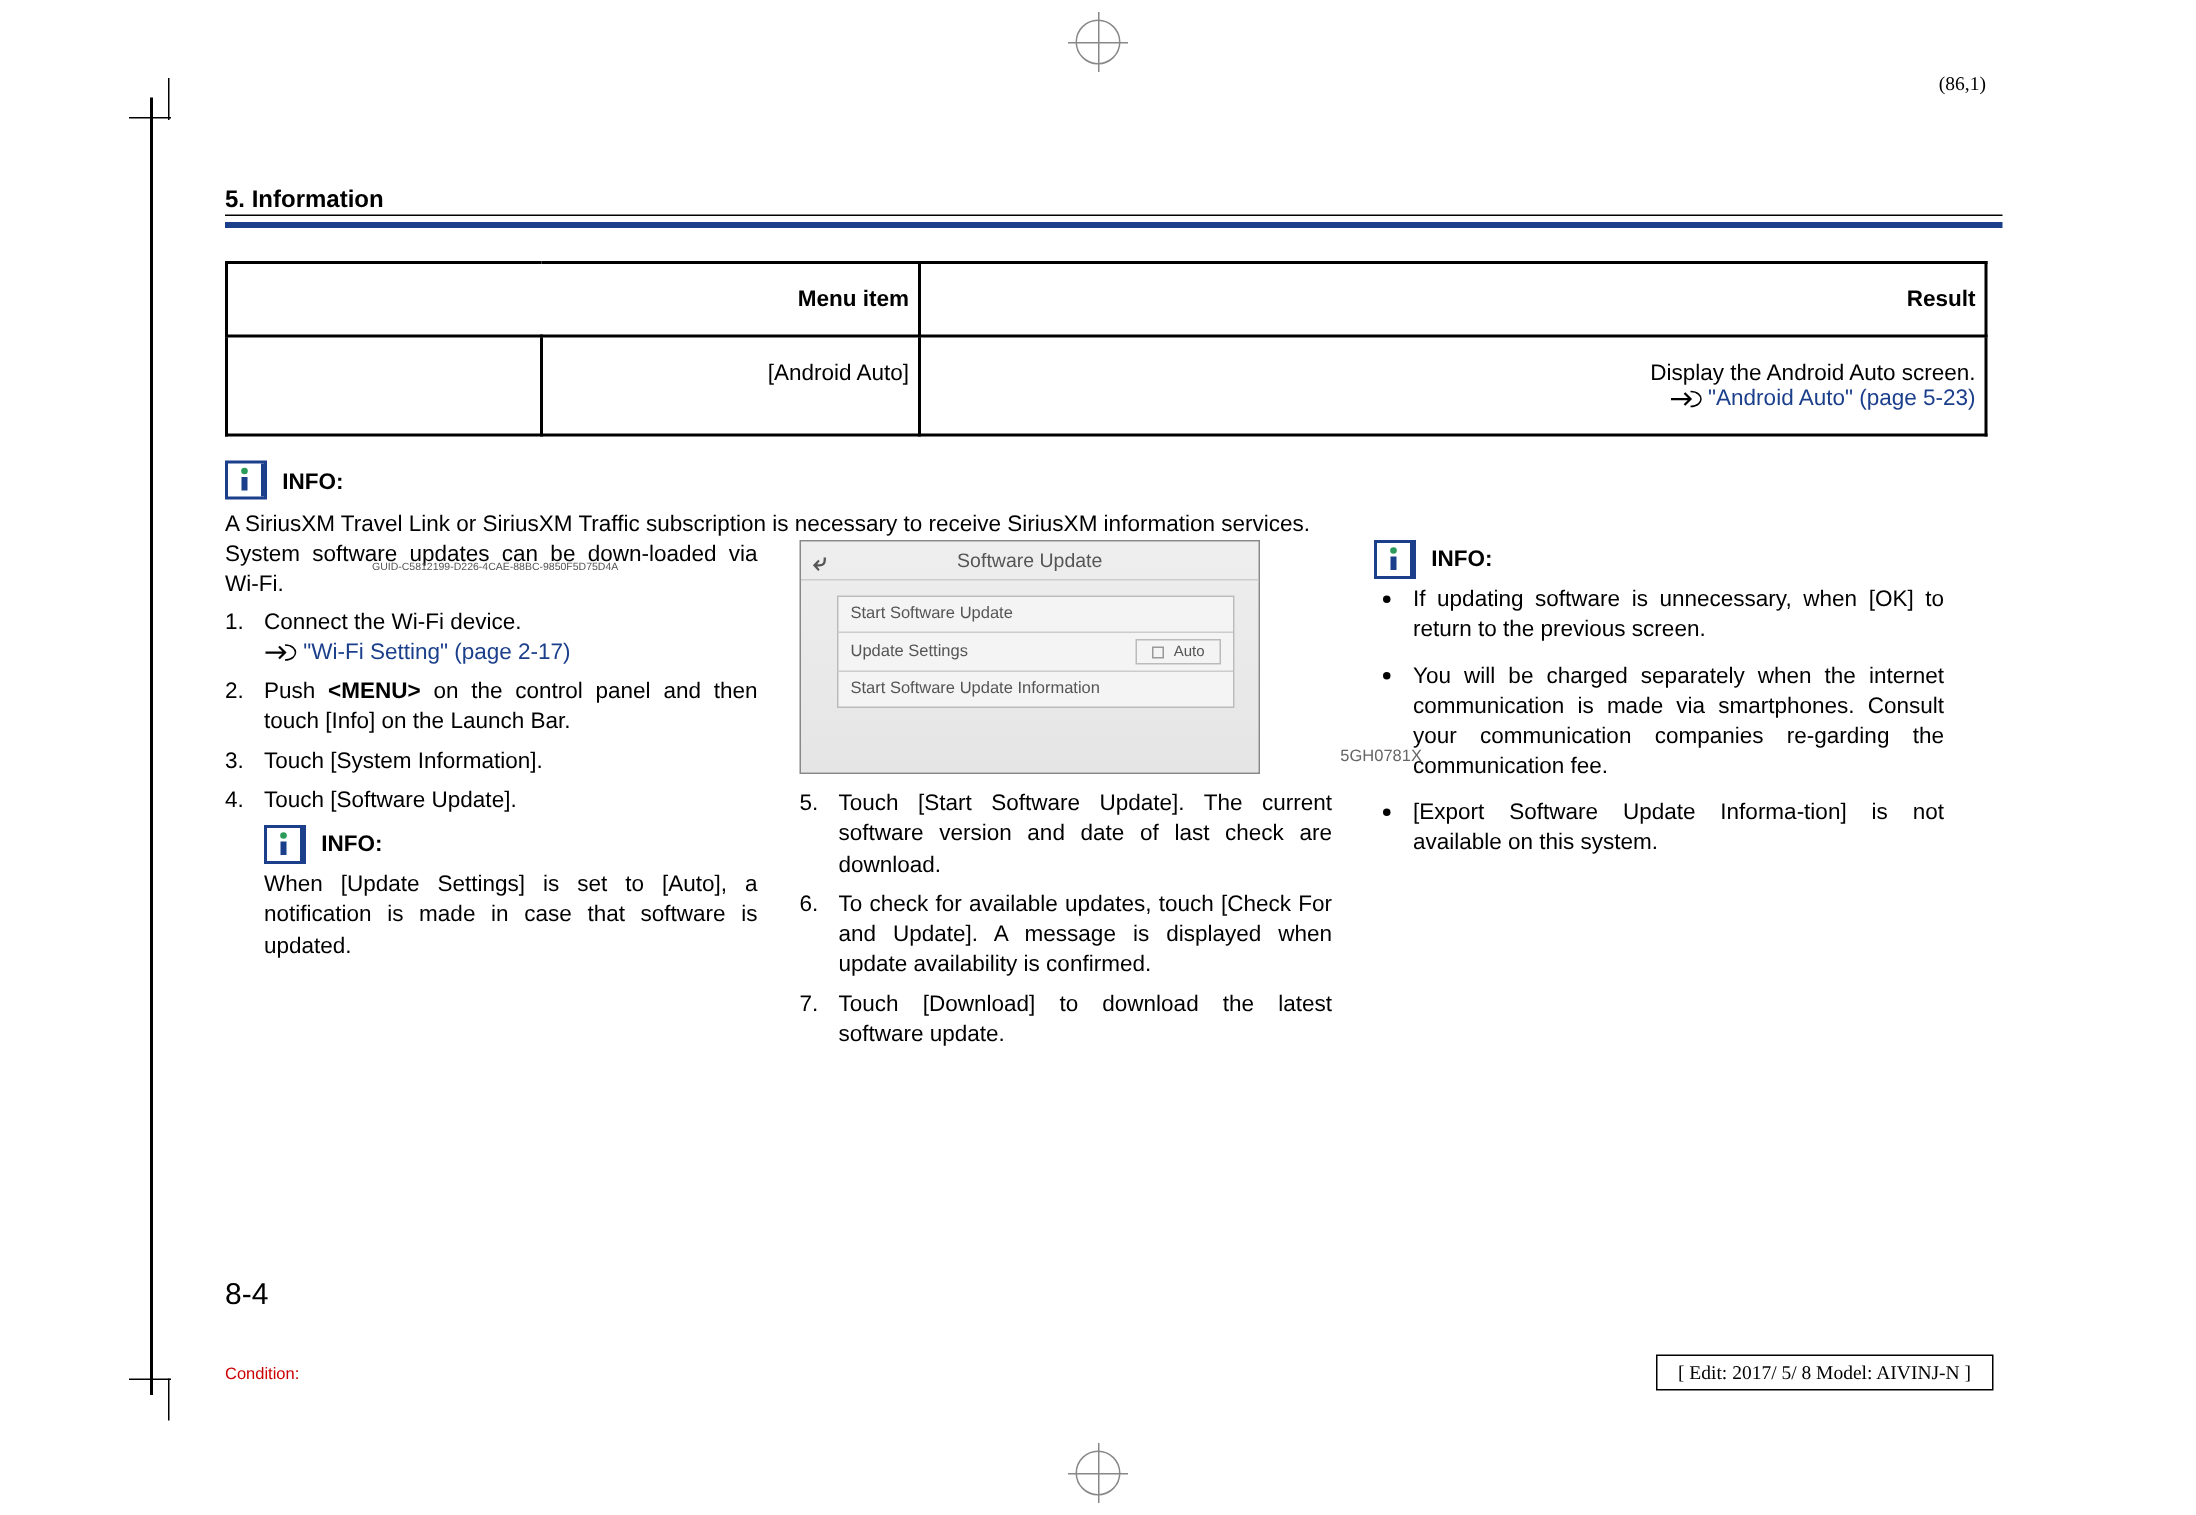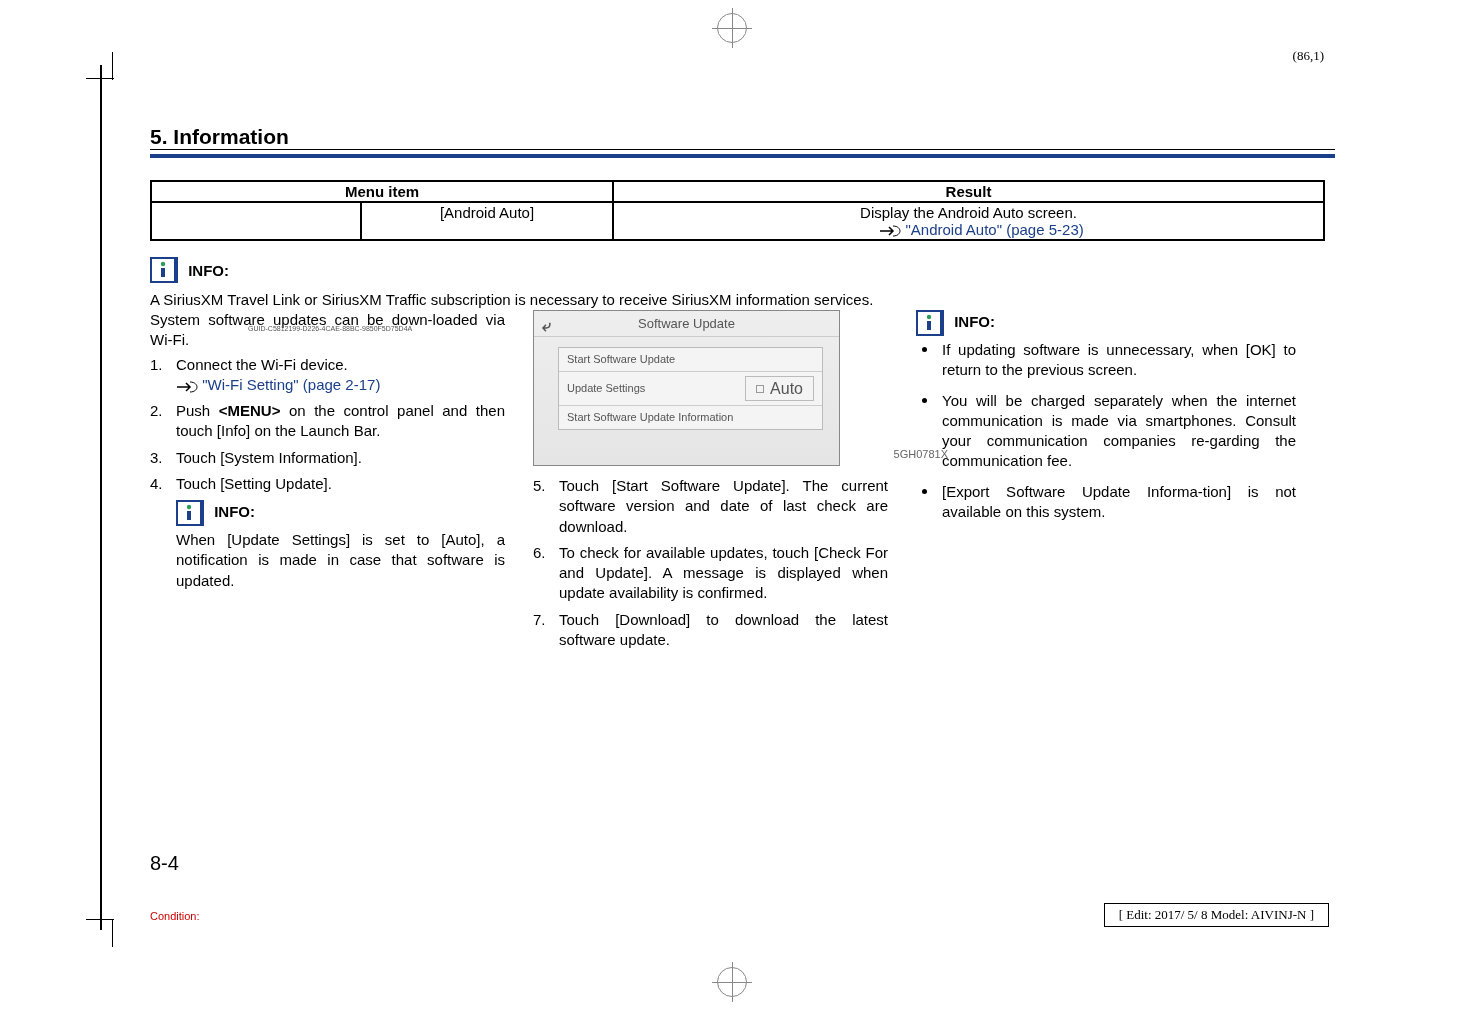--- a/index.html
+++ b/index.html
@@ -42,21 +42,21 @@
     .corner-bl-v { position: absolute; left: 112px; top: 919px; width: 1px; height: 28px; background: #000; }
 
     .content-area {
       position: absolute;
       left: 150px;
       top: 125px;
       width: 1200px;
     }
 
     .section-title {
-      font-size: 21px;
+      font-size: 16px;
       font-weight: bold;
     }
     .title-underline {
       height: 4px;
       background: #1b3f8b;
       width: 1185px;
       margin-top: 4px;
     }
     .title-thinline {
       height: 1px;
@@ -65,22 +65,22 @@
       margin-top: 0px;
     }
 
     .info-table {
       border-collapse: collapse;
       margin-top: 22px;
       width: 1175px;
     }
     .info-table th, .info-table td {
       border: 2px solid #000;
-      padding: 1px 6px;
-      text-align: center;
+      padding: 15px 6px;
+      text-align: right;
       vertical-align: top;
       font-size: 15px;
     }
     .info-table th { font-weight: bold; }
     .info-table .col1 { width: 210px; }
     .info-table .col2 { width: 252px; }
 
     .pointer-icon {
       display: inline-block;
       width: 22px;
@@ -195,21 +195,21 @@
       justify-content: space-between;
       align-items: center;
     }
     .screenshot .row:last-child { border-bottom: none; }
     .screenshot .auto-box {
       display: inline-flex;
       align-items: center;
       gap: 6px;
       border: 1px solid #bbb;
       padding: 1px 10px;
-      font-size: 16px;
+      font-size: 10px;
     }
     .screenshot .auto-box .sq { width: 8px; height: 8px; border: 1px solid #999; }
     .img-id {
       position: absolute;
       right: -60px;
       bottom: 4px;
       font-size: 11px;
       color: #666;
     }
     .ss-wrap { position: relative; margin-bottom: 10px; }
@@ -321,21 +321,21 @@
                 <path d="M1 7 L14 7 M10 3 L14 7 L10 11" stroke="#000" stroke-width="1.5" fill="none"></path>
                 <path d="M14 2 C19 2 21 5 21 7 C21 9 19 12 14 12" stroke="#000" stroke-width="1" fill="none"></path>
               </svg>
           </span>
           <span class="link">"Wi-Fi Setting" (page 2-17)</span>
         </li>
         <li>
           <span>Push </span><b>&lt;MENU&gt;</b><span> on the control panel and then touch [Info] on the Launch Bar.</span>
         </li>
         <li>Touch [System Information].</li>
-        <li>Touch [Setting Update].</li>
+        <li>Touch [Software Update].</li>
       </ol>
 
       <div style="margin:6px 0 4px 26px;">
         <span class="info-badge">
           <span class="icon-box">
             <svg viewBox="0 0 12 18">
                 <circle cx="6" cy="3" r="2.2" fill="#2a9b5a"></circle>
                 <rect x="4" y="7" width="4" height="9" fill="#1b3f8b"></rect>
               </svg>
           </span>

